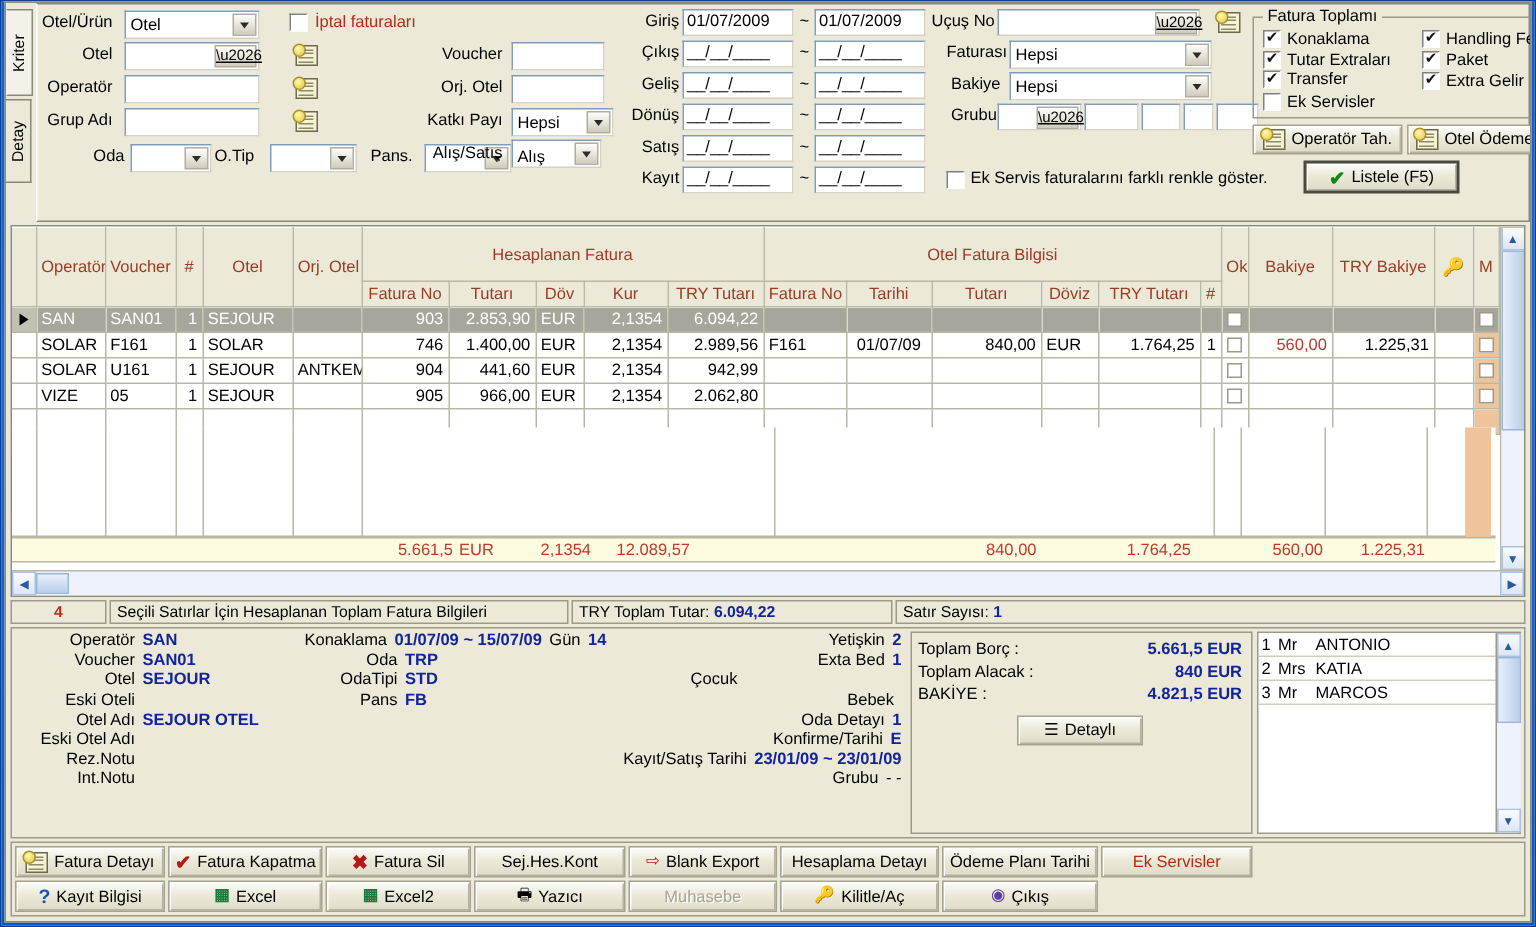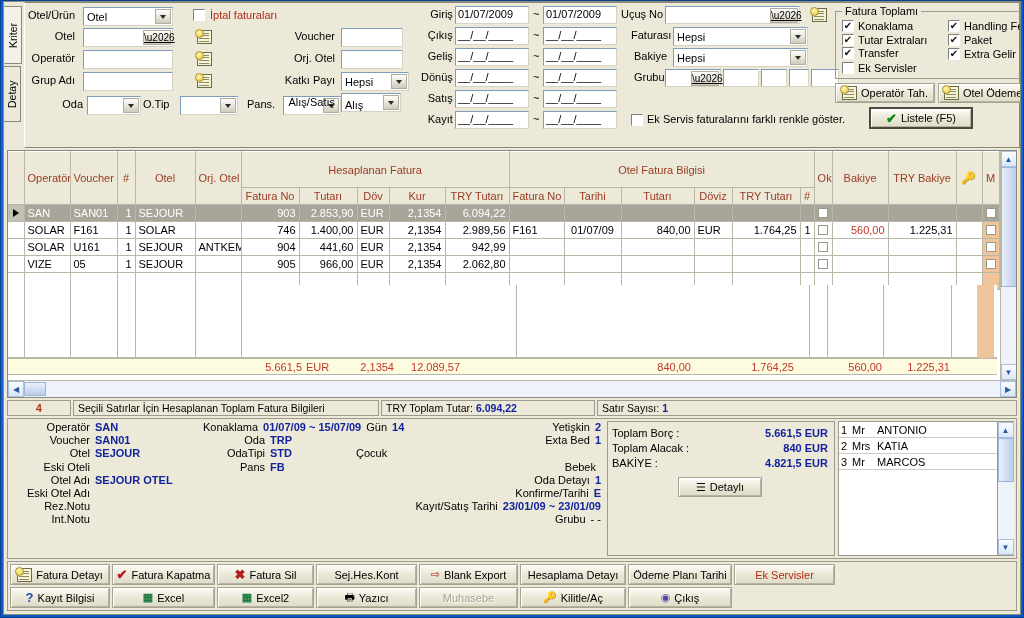--- a/index.html
+++ b/index.html
@@ -783,21 +783,21 @@
 
       <div class="dcol" style="width:245px;">
         <div class="drow" style="justify-content:flex-end">
             <div class="dlab">Yetişkin</div>
             <div class="dval">2</div>
           </div>
         <div class="drow" style="justify-content:flex-end">
             <div class="dlab">Exta Bed</div>
             <div class="dval">1</div>
           </div>
-        <div class="drow" style="justify-content:flex-start">
+        <div class="drow" style="justify-content:center">
             <div class="dlab">Çocuk</div>
             <div class="dval"></div>
           </div>
         <div class="drow" style="justify-content:flex-end">
             <div class="dlab">Bebek</div>
             <div class="dval"></div>
           </div>
         <div class="drow" style="justify-content:flex-end">
             <div class="dlab">Oda Detayı</div>
             <div class="dval">1</div>

